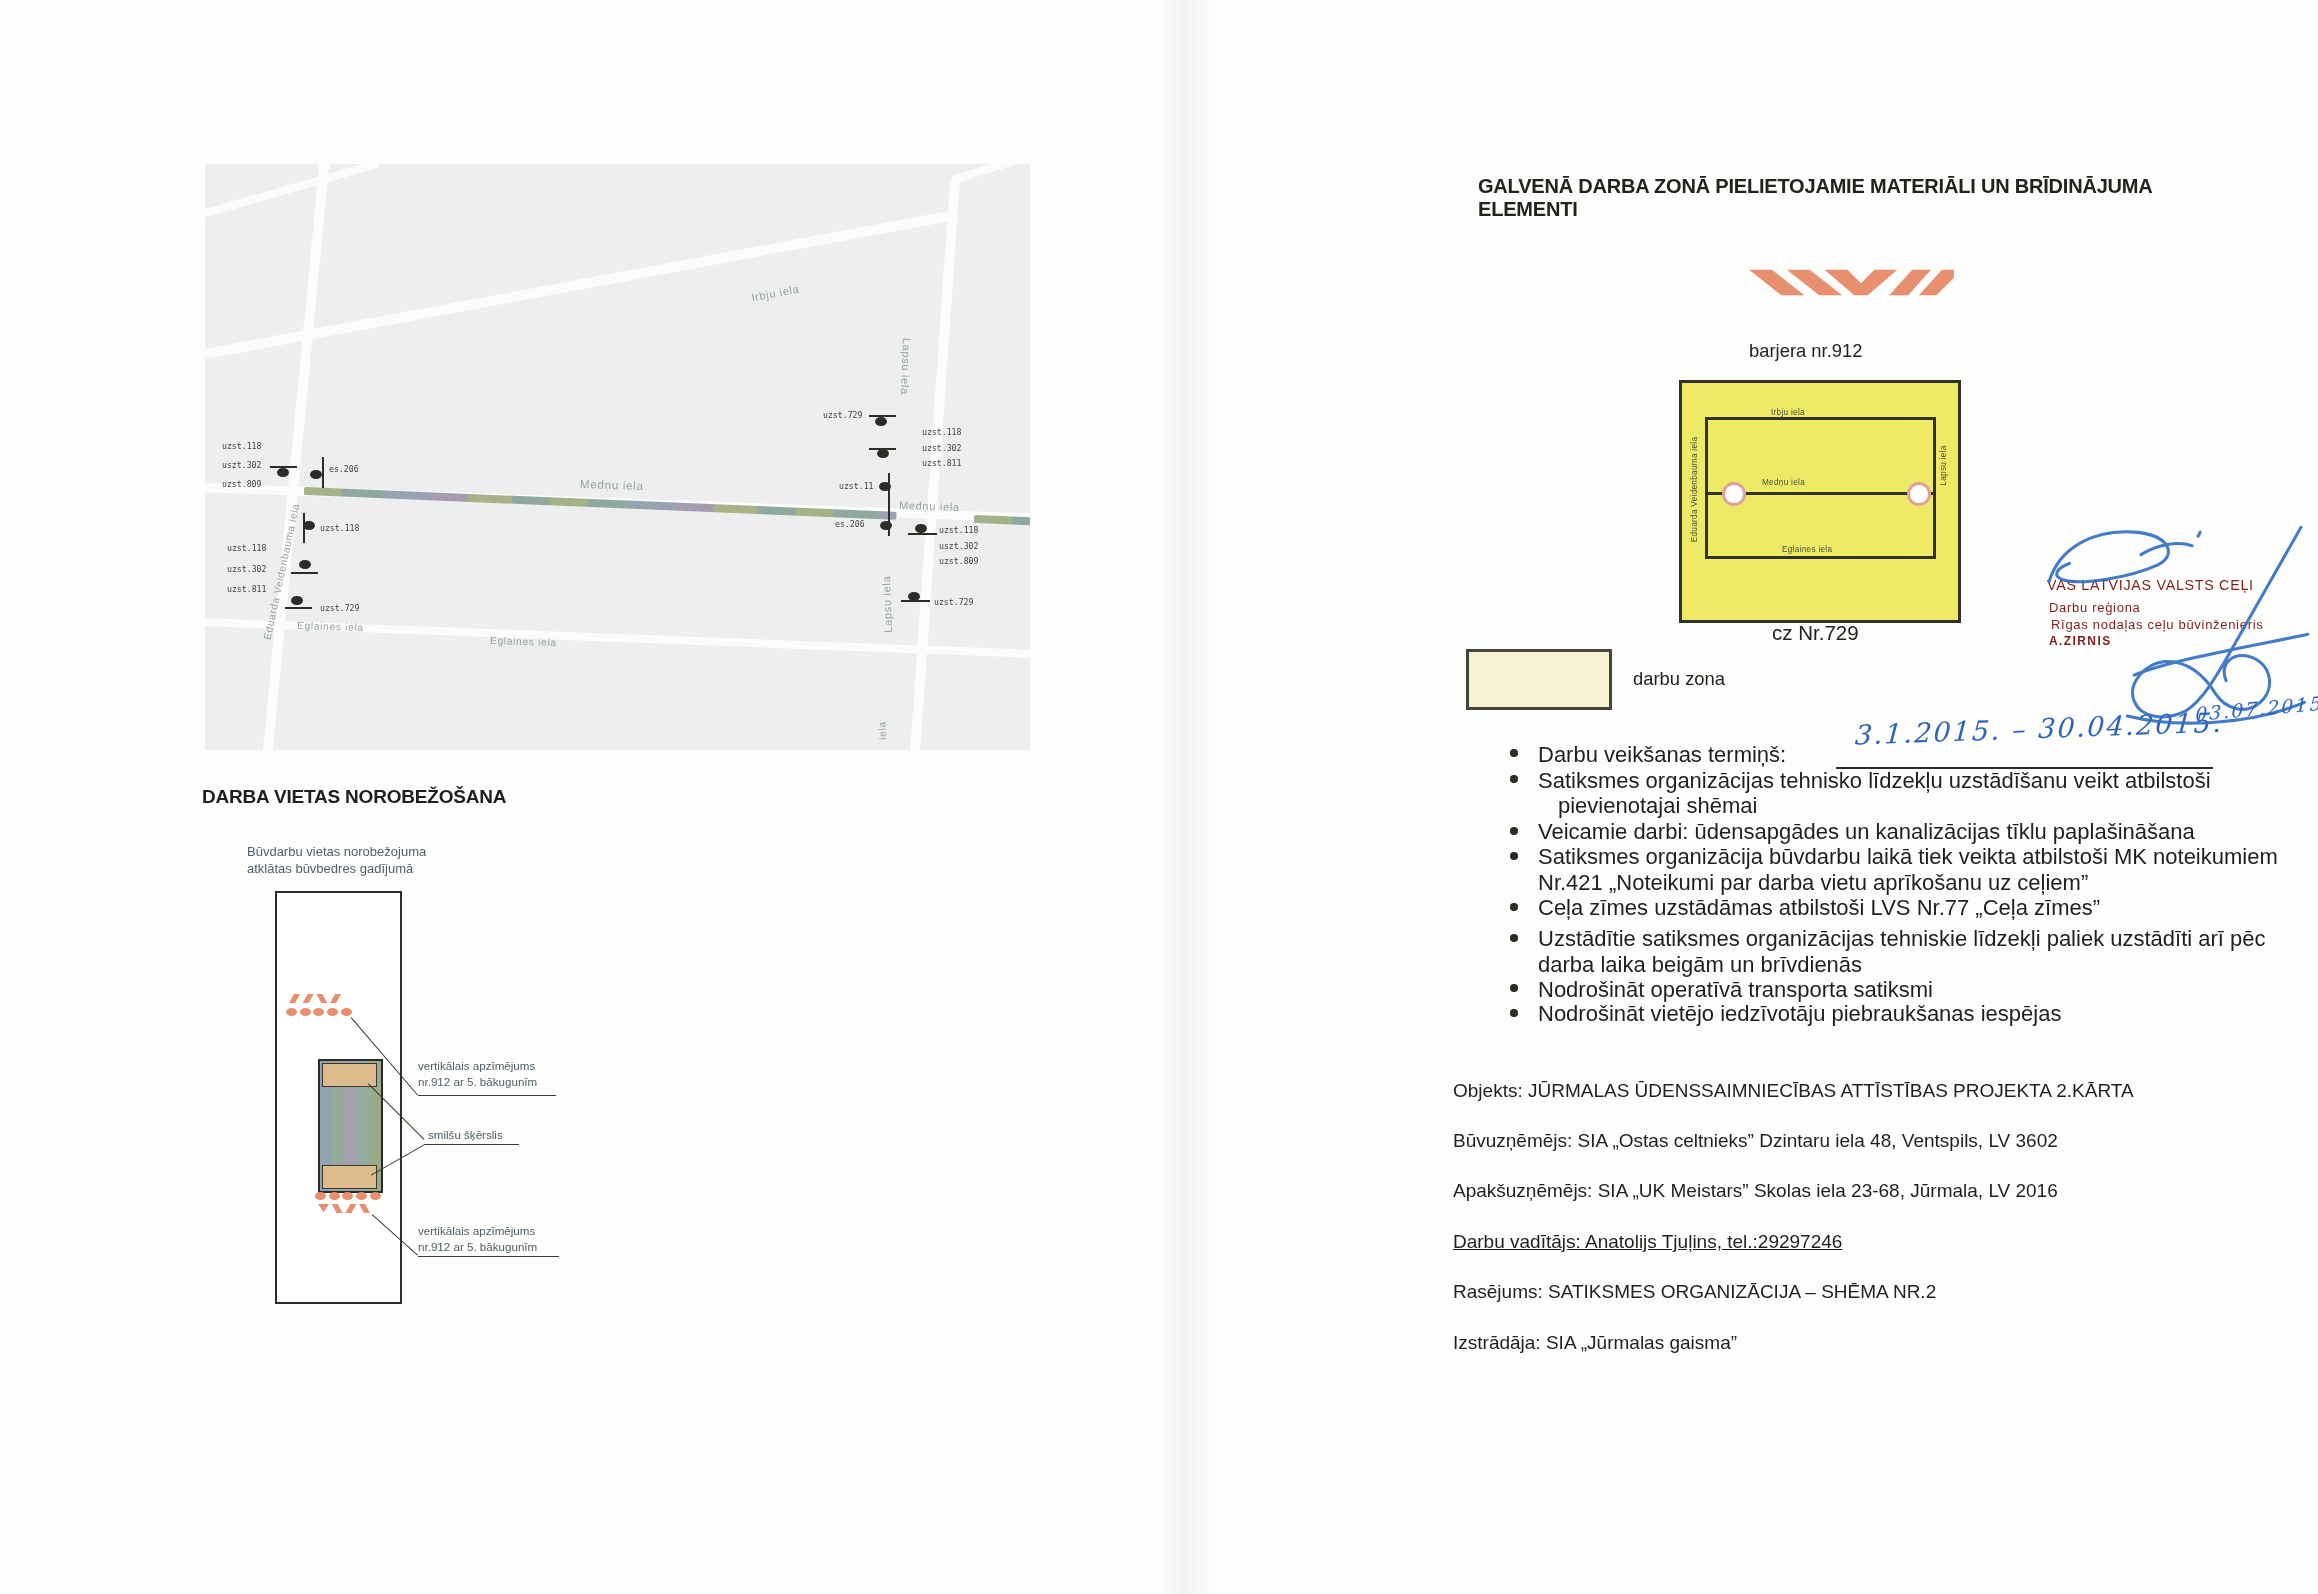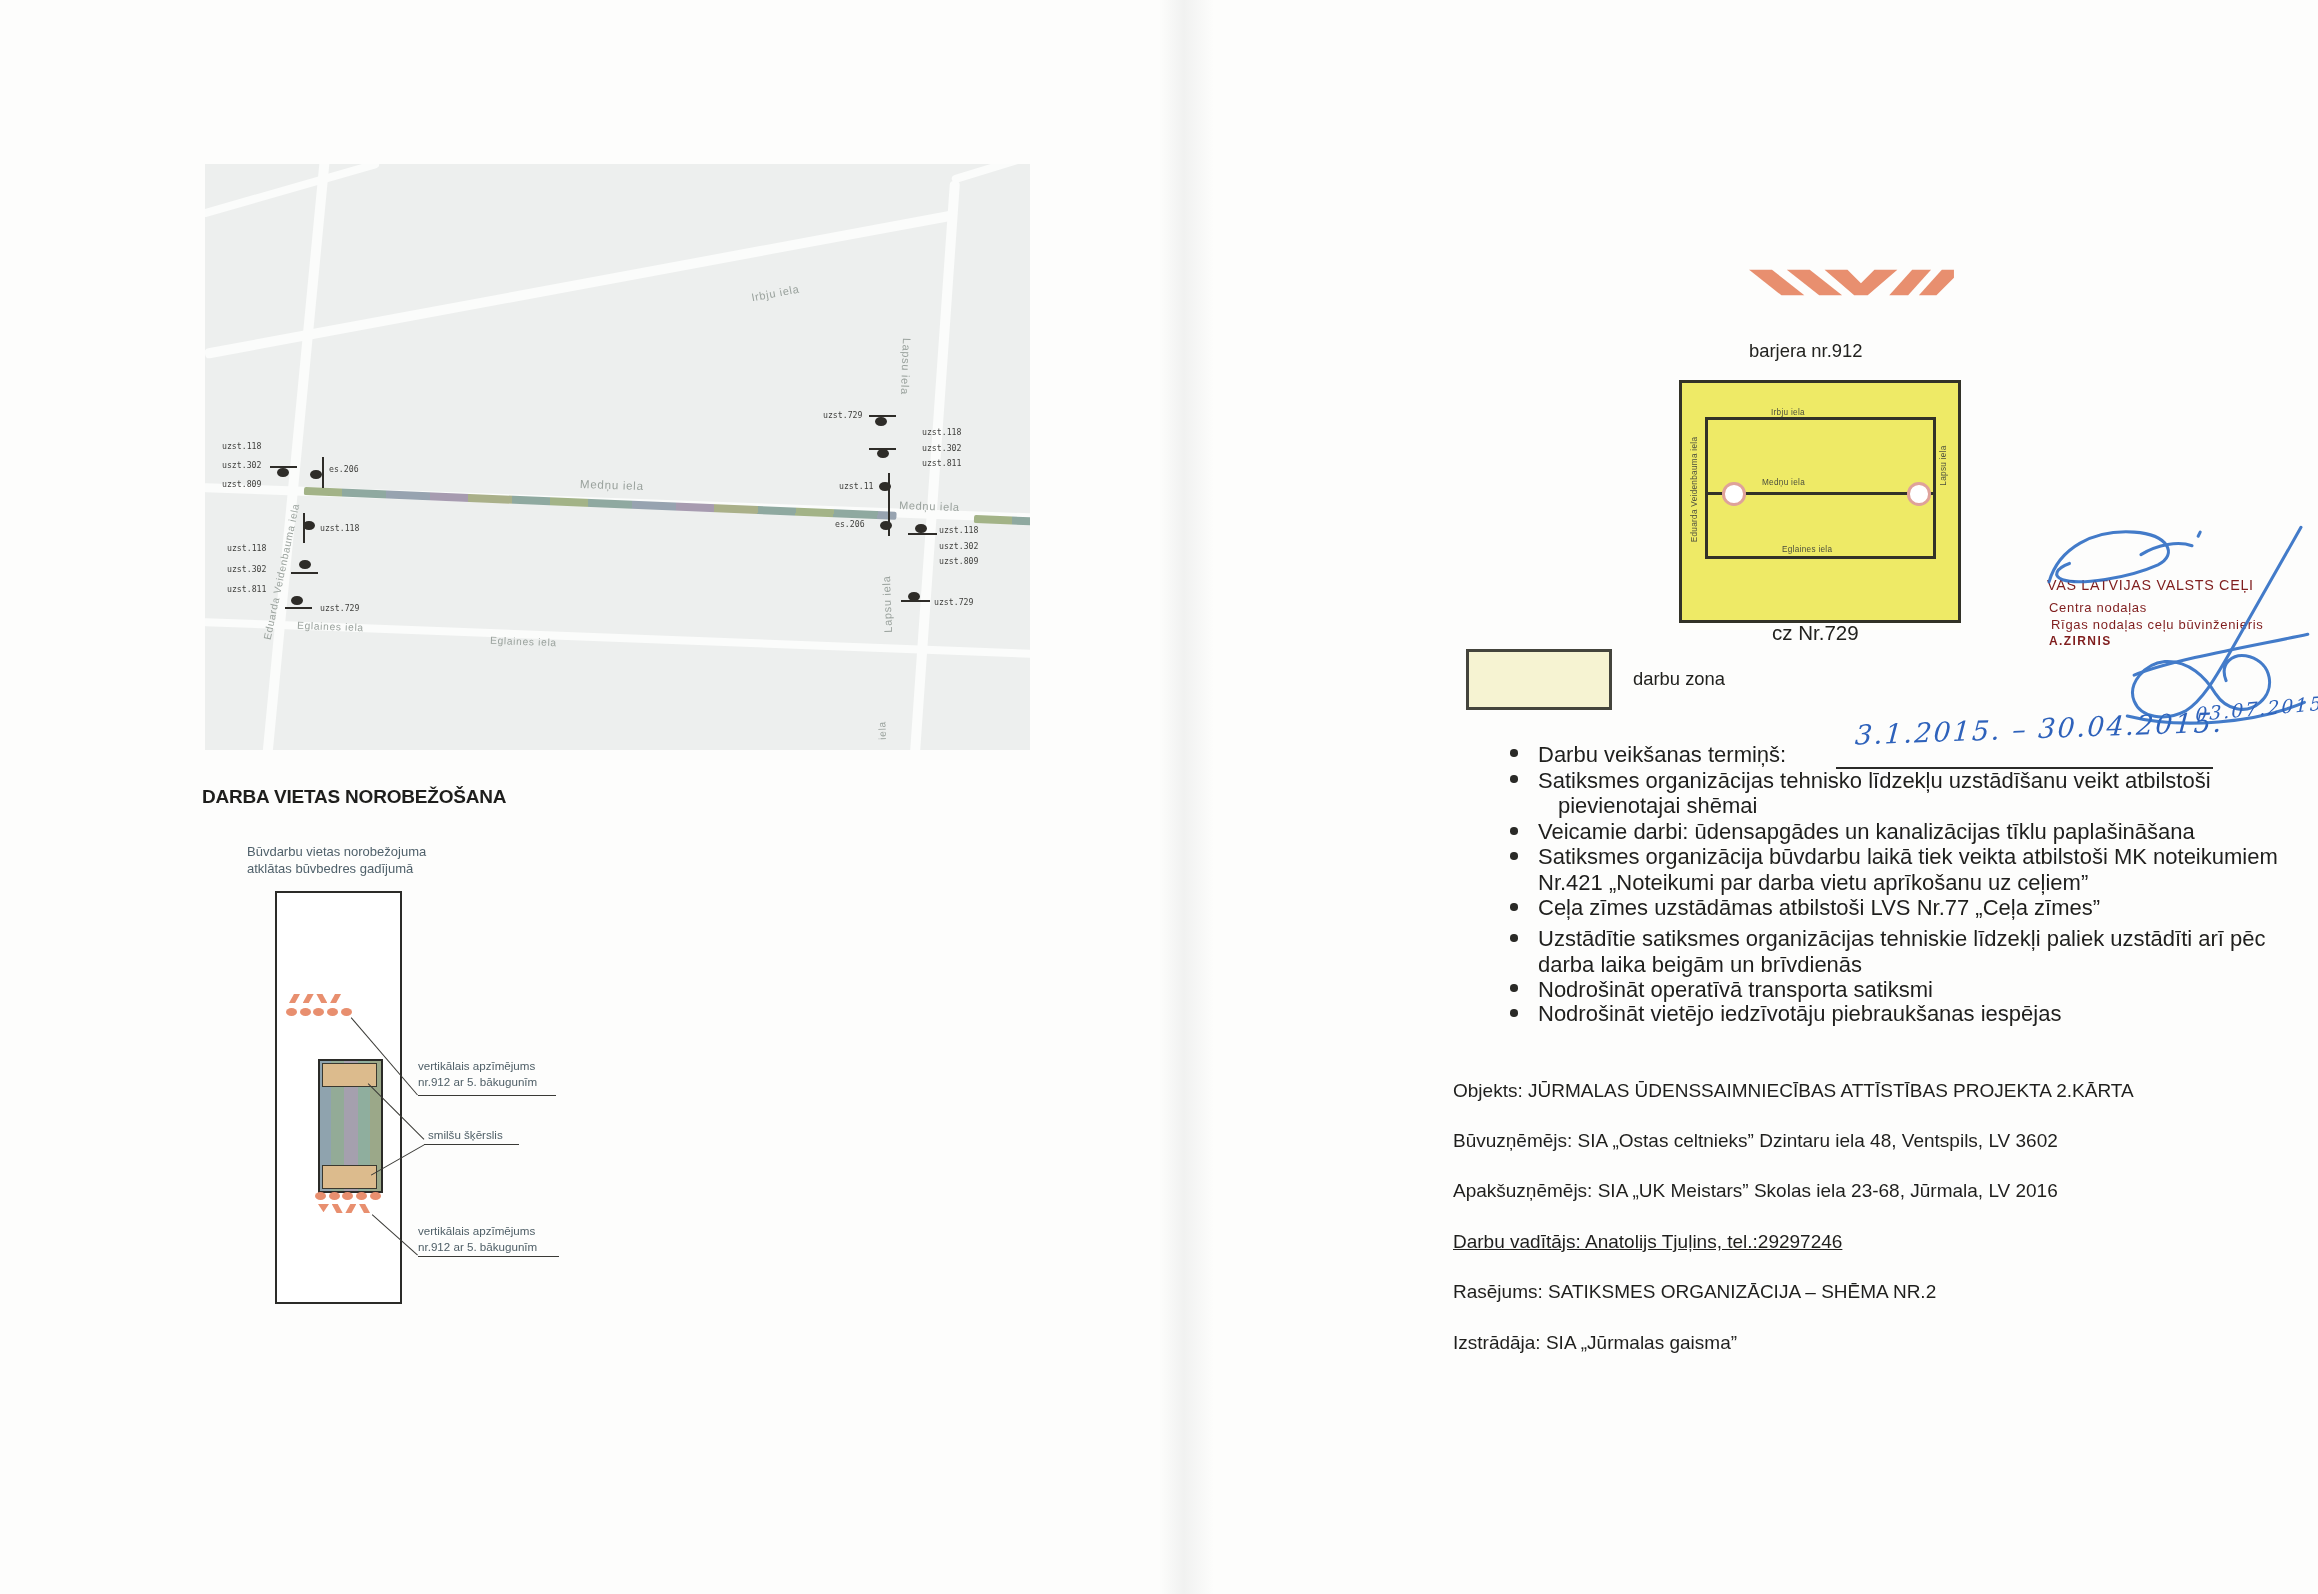--- a/index.html
+++ b/index.html
@@ -172,20 +172,21 @@
   <div class="leader" style="left:368px;top:1083px;width:79px;transform:rotate(45deg);"></div>
   <div class="dlab" style="left:428px;top:1127px;">smilšu šķērslis</div>
   <div class="dunder" style="left:424px;top:1144px;width:95px;"></div>
   <div class="leader" style="left:424px;top:1144px;width:61px;transform:rotate(150.3deg);"></div>
 
   <div class="leader" style="left:372px;top:1214px;width:61px;transform:rotate(41.8deg);"></div>
   <div class="dlab ml" style="left:418px;top:1223px;">vertikālais apzīmējums
 nr.912 ar 5. bākugunīm</div>
   <div class="dunder" style="left:418px;top:1256px;width:141px;"></div>
 
+  <div class="rp-title">GALVENĀ DARBA ZONĀ PIELIETOJAMIE MATERIĀLI UN BRĪDINĀJUMA ELEMENTI</div>
 
   <svg class="abs" style="left:1744px;top:267px;" width="211" height="31" viewBox="0 0 310 46">
     <g fill="#e88f6f">
       <polygon points="6,4 40,4 88,42 54,42"></polygon>
       <polygon points="62,4 96,4 144,42 110,42"></polygon>
       <polygon points="118,4 152,4 172,24 192,4 226,4 182,42 162,42"></polygon>
       <polygon points="214,42 248,4 276,4 242,42"></polygon>
       <polygon points="258,42 292,4 310,4 310,16 284,42"></polygon>
     </g>
   </svg>
@@ -231,21 +232,21 @@
   <div class="bullet-line" style="top:1001px;">Nodrošināt vietējo iedzīvotāju piebraukšanas iespējas</div>
 
   <div class="info-line" style="top:1080px;">Objekts: JŪRMALAS ŪDENSSAIMNIECĪBAS ATTĪSTĪBAS PROJEKTA 2.KĀRTA</div>
   <div class="info-line" style="top:1130px;">Būvuzņēmējs: SIA „Ostas celtnieks” Dzintaru iela 48, Ventspils, LV 3602</div>
   <div class="info-line" style="top:1180px;">Apakšuzņēmējs: SIA „UK Meistars” Skolas iela 23-68, Jūrmala, LV 2016</div>
   <div class="info-line" style="top:1231px;text-decoration:underline;">Darbu vadītājs: Anatolijs Tjuļins, tel.:29297246</div>
   <div class="info-line" style="top:1281px;">Rasējums: SATIKSMES ORGANIZĀCIJA – SHĒMA NR.2</div>
   <div class="info-line" style="top:1332px;">Izstrādāja: SIA „Jūrmalas gaisma”</div>
 
   <div class="stamp-line" style="left:2047px;top:577px;font-size:14.3px;">VAS LATVIJAS VALSTS CEĻI</div>
-  <div class="stamp-line" style="left:2049px;top:600px;font-size:13px;">Centra nodaļas</div>
+  <div class="stamp-line" style="left:2049px;top:600px;font-size:13px;">Darbu reģiona</div>
   <div class="stamp-line" style="left:2051px;top:617px;font-size:13px;">Rīgas nodaļas ceļu būvinženieris</div>
   <div class="stamp-line" style="left:2049px;top:634px;font-size:12px;font-weight:bold;letter-spacing:1.4px;">A.ZIRNIS</div>
 
   <svg class="abs" style="left:2032px;top:517px;" width="286" height="225" viewBox="0 0 420 330">
     <g fill="none" stroke="#2f6ec4" stroke-width="4.5" stroke-linecap="round" opacity="0.9">
       <path d="M25,95 C40,45 90,18 150,22 C200,25 215,55 185,70 C140,90 70,100 45,92 C30,87 35,75 55,68"></path>
       <path d="M160,55 C185,40 215,35 235,42 M244,28 l3,-6"></path>
       <path d="M395,15 C370,60 330,130 290,200 C270,235 250,270 225,285 C195,300 160,295 150,270 C140,245 165,215 195,212 C230,210 255,235 270,260 C285,283 315,290 335,272 C358,252 352,215 320,205 C295,198 275,215 285,240"></path>
       <path d="M150,232 C210,208 330,188 405,172"></path>
       <path d="M140,292 C220,312 330,302 400,272"></path>

